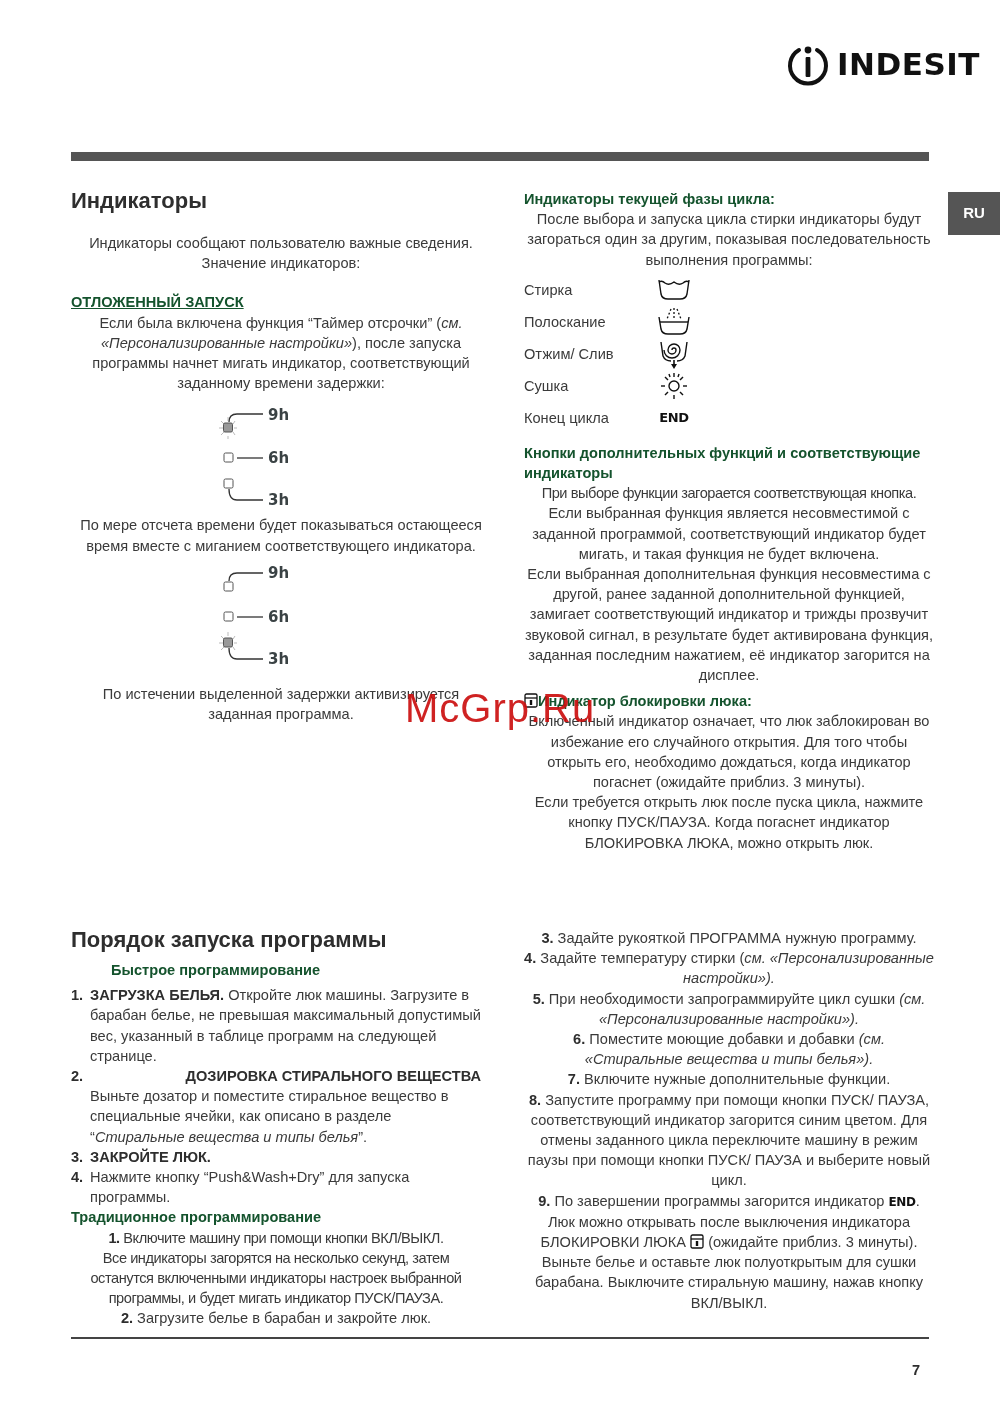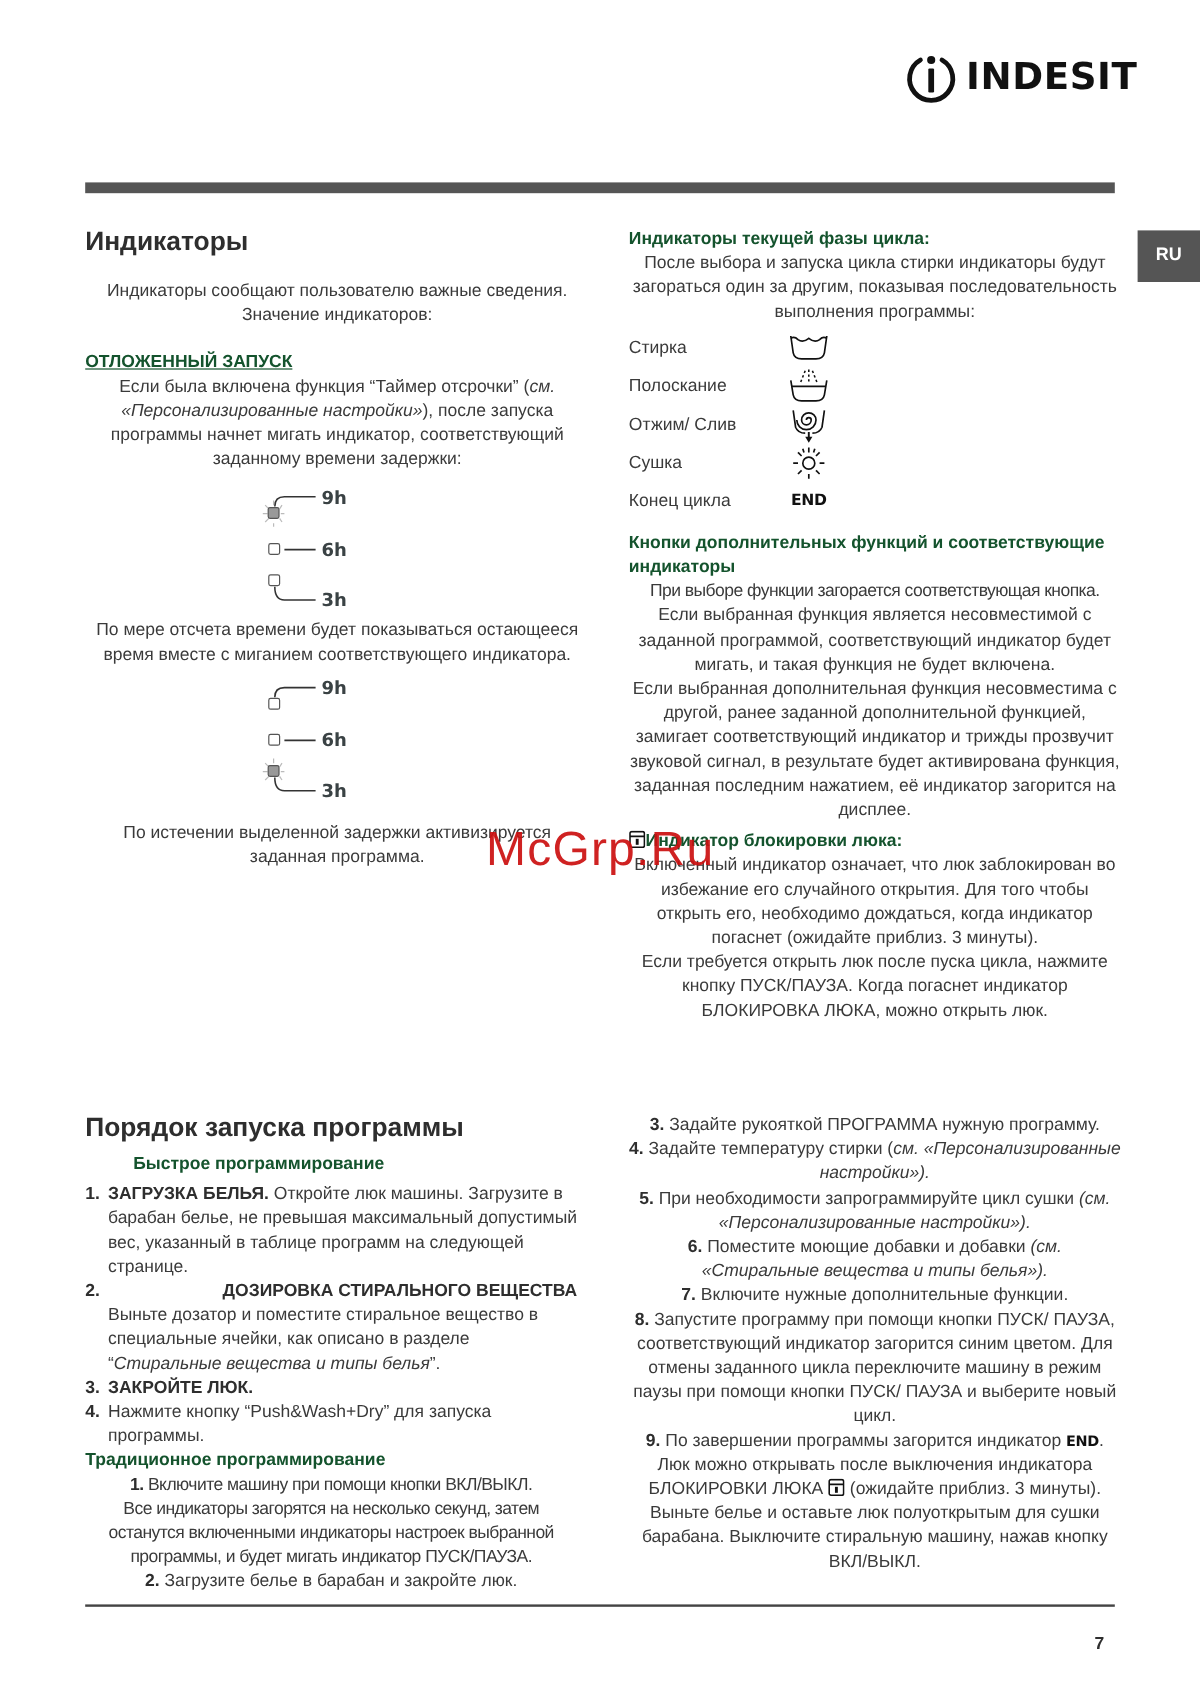--- a/index.html
+++ b/index.html
@@ -1,19 +1,19 @@
 <!DOCTYPE html>
 <html><head>
 <meta charset="utf-8">
 <style>
   * { box-sizing: border-box; margin: 0; padding: 0; }
   html, body { width: 1000px; height: 1414px; background: #ffffff; }
   body { position: relative; font-family: "Liberation Sans", sans-serif; color: #3a3a3a; font-size: 14.6px; line-height: 20.2px; overflow: hidden; }
 
-  .logo { position: absolute; left: 754px; top: 42px; height: 44px; display: flex; align-items: center; justify-content: center; }
+  .logo { position: absolute; left: 786px; top: 42px; height: 44px; display: flex; align-items: center; justify-content: center; }
   .logo svg { display: block; }
   .logo-text { font-family: "DejaVu Sans", sans-serif; font-weight: bold; font-size: 31px; letter-spacing: 0.5px; color: #111; margin-left: 7px; line-height: 44px; }
 
   .top-rule { position: absolute; left: 71px; top: 152px; width: 858px; height: 9px; background: #555555; }
   .ru-tab { position: absolute; left: 948px; top: 192px; width: 52px; height: 43px; background: #555555; color: #fff; font-weight: bold; font-size: 15px; display: flex; align-items: center; justify-content: center; }
 
   .col { position: absolute; }
   .col-left { left: 71px; width: 420px; }
   .col-right { left: 524px; width: 410px; }
 

